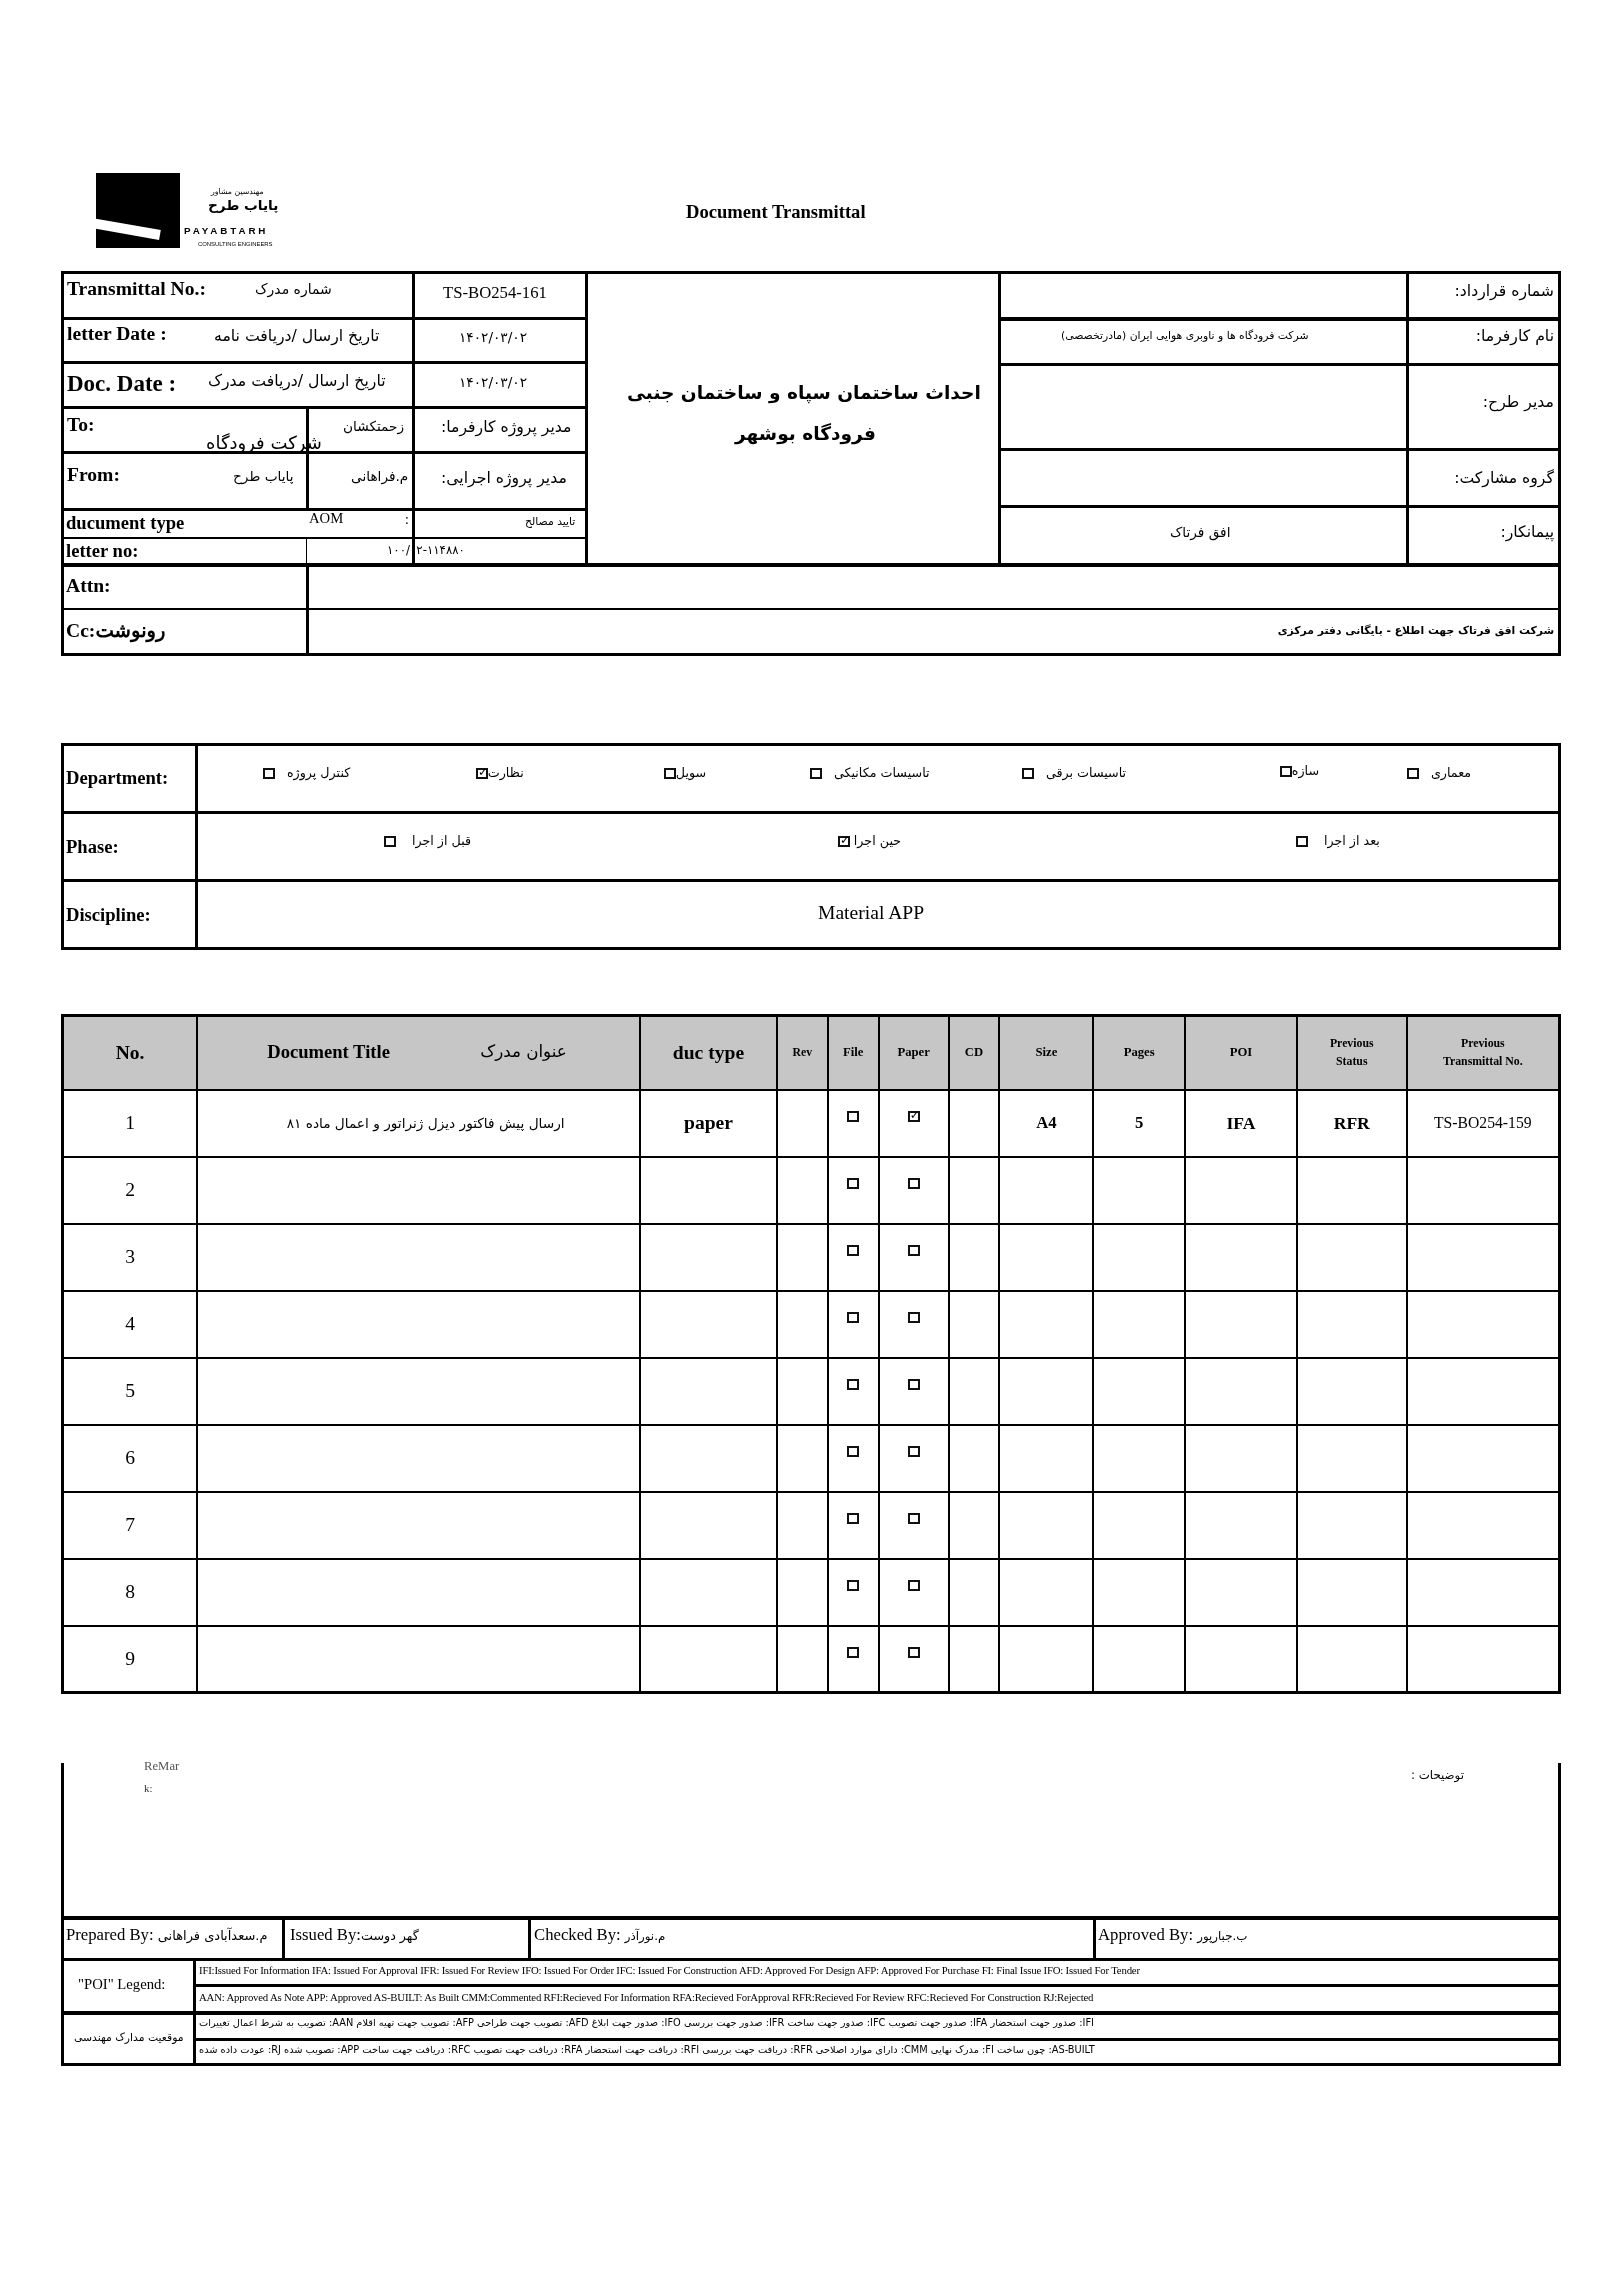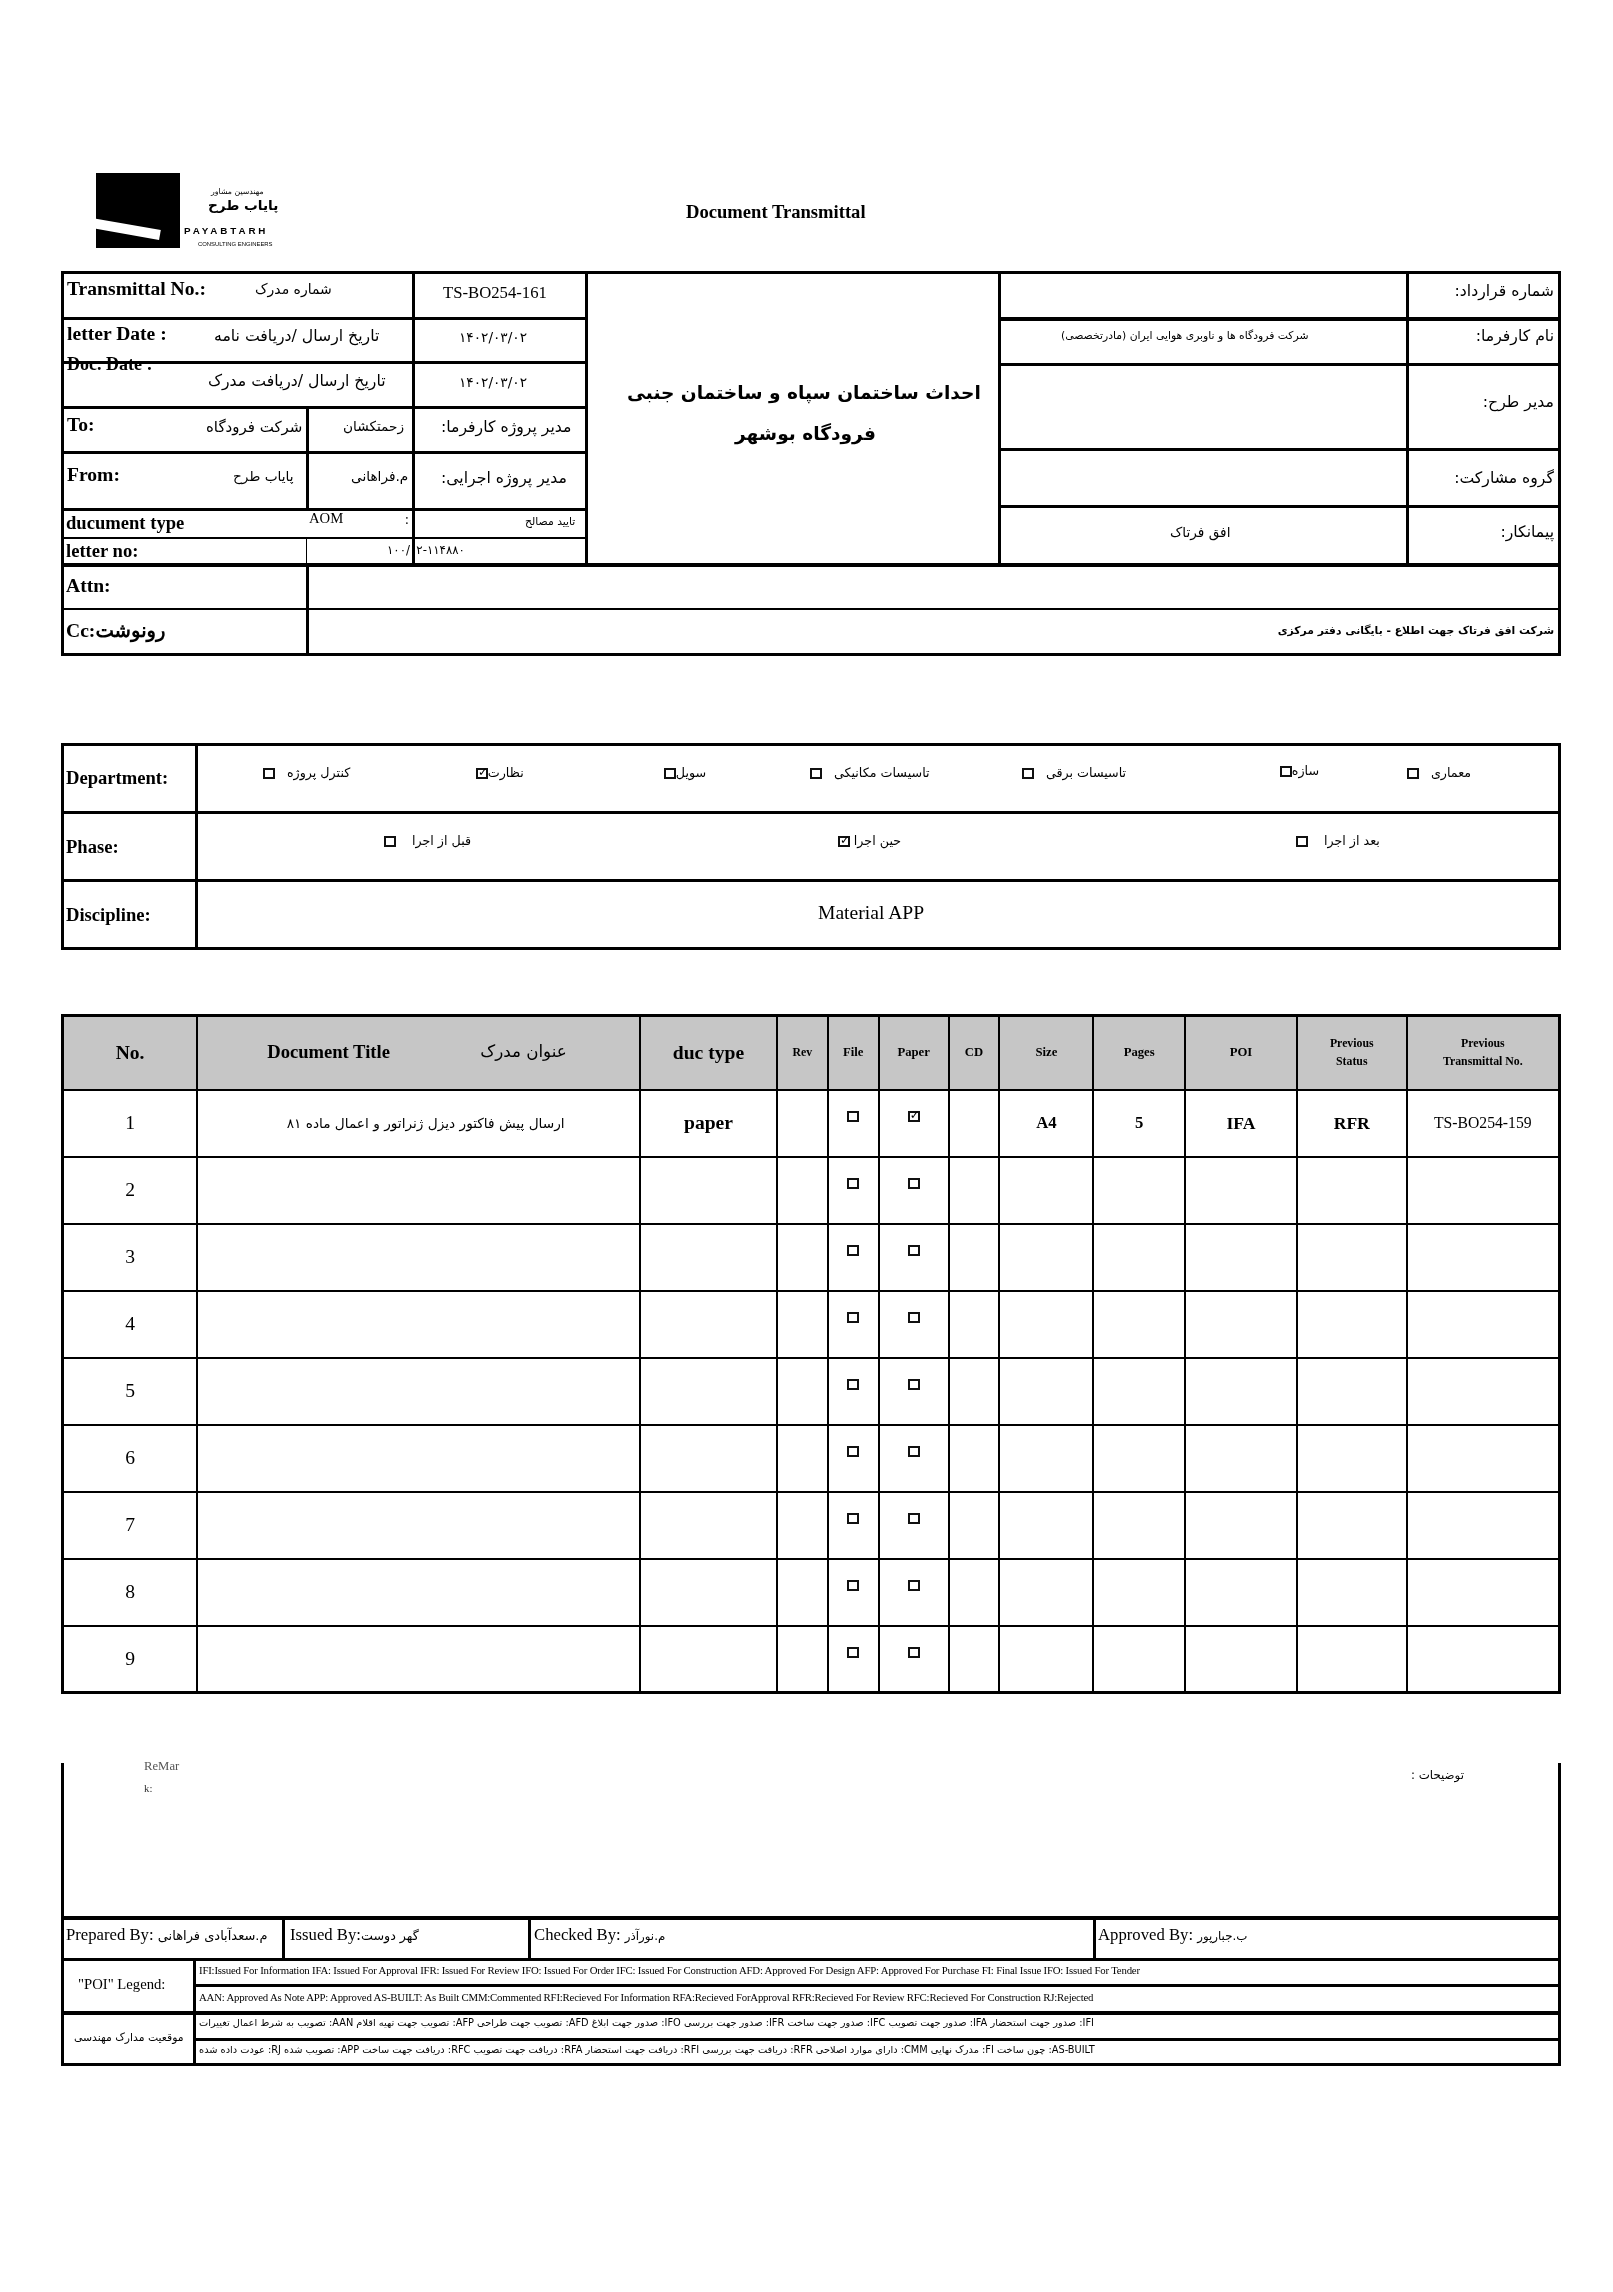--- a/index.html
+++ b/index.html
@@ -64,26 +64,26 @@
 <div class="hl" style="left:998px; top:505px; width:563px; height:2.9px;"></div>
 
 <div class="txt en bold" style="left:67px; top:278px; font-size:19.6px;">Transmittal No.:</div>
 <div class="txt fa" style="left:255px; top:281px; font-size:14px; direction:rtl;">شماره مدرک</div>
 <div class="txt en" style="left:443px; top:283px; font-size:16.7px;">TS-BO254-161</div>
 
 <div class="txt en bold" style="left:67px; top:323px; font-size:19.6px;">letter Date  :</div>
 <div class="txt fa" style="left:214px; top:326px; font-size:15.7px;">تاریخ ارسال /دریافت نامه</div>
 <div class="txt fa" style="left:459px; top:329px; font-size:13.7px;">۱۴۰۲/۰۳/۰۲</div>
 
-<div class="txt en bold" style="left:67px; top:354px; font-size:18px;">Doc. Date  :</div>
+<div class="txt en bold" style="left:67px; top:371px; font-size:23px;">Doc. Date  :</div>
 <div class="txt fa" style="left:208px; top:371px; font-size:15.7px;">تاریخ ارسال /دریافت مدرک</div>
 <div class="txt fa" style="left:459px; top:374px; font-size:13.7px;">۱۴۰۲/۰۳/۰۲</div>
 
 <div class="txt en bold" style="left:67px; top:414px; font-size:19.6px;">To:</div>
-<div class="txt fa" style="left:206px; top:418px; font-size:15px;">شرکت فرودگاه</div>
+<div class="txt fa" style="left:206px; top:432px; font-size:18px;">شرکت فرودگاه</div>
 <div class="txt fa" style="left:343px; top:418px; font-size:13.7px;">زحمتکشان</div>
 <div class="txt fa" style="left:441px; top:417px; font-size:15.7px;">مدیر پروژه کارفرما:</div>
 
 <div class="txt en bold" style="left:67px; top:464px; font-size:19.6px;">From:</div>
 <div class="txt fa" style="left:233px; top:468px; font-size:13.7px;">پایاب طرح</div>
 <div class="txt fa" style="left:351px; top:468px; font-size:13.7px;">م.فراهانی</div>
 <div class="txt fa" style="left:441px; top:468px; font-size:15.7px;">مدیر پروژه اجرایی:</div>
 
 <div class="txt en bold" style="left:66px; top:512px; font-size:18.6px;">ducument type</div>
 <div class="txt en" style="left:309px; top:510px; font-size:14.7px;">AOM</div>

